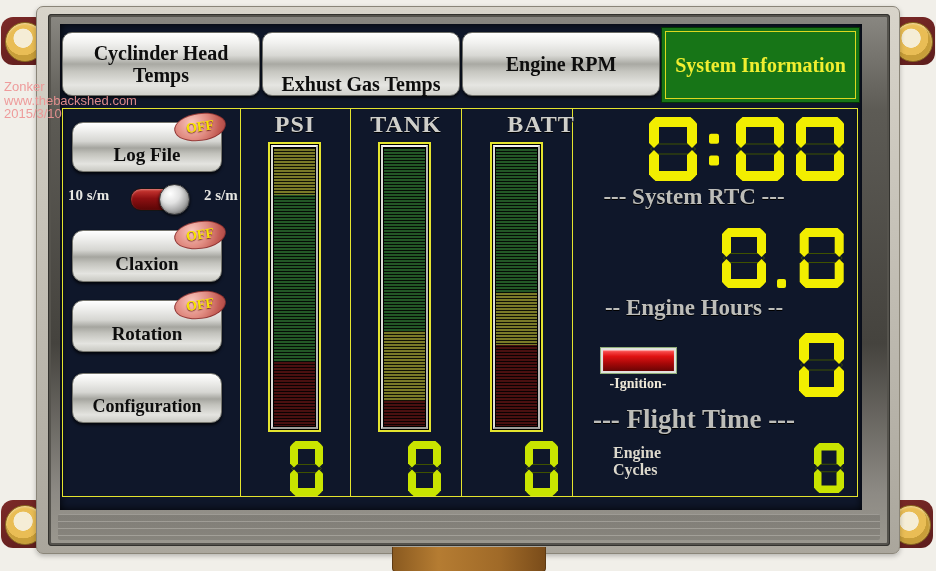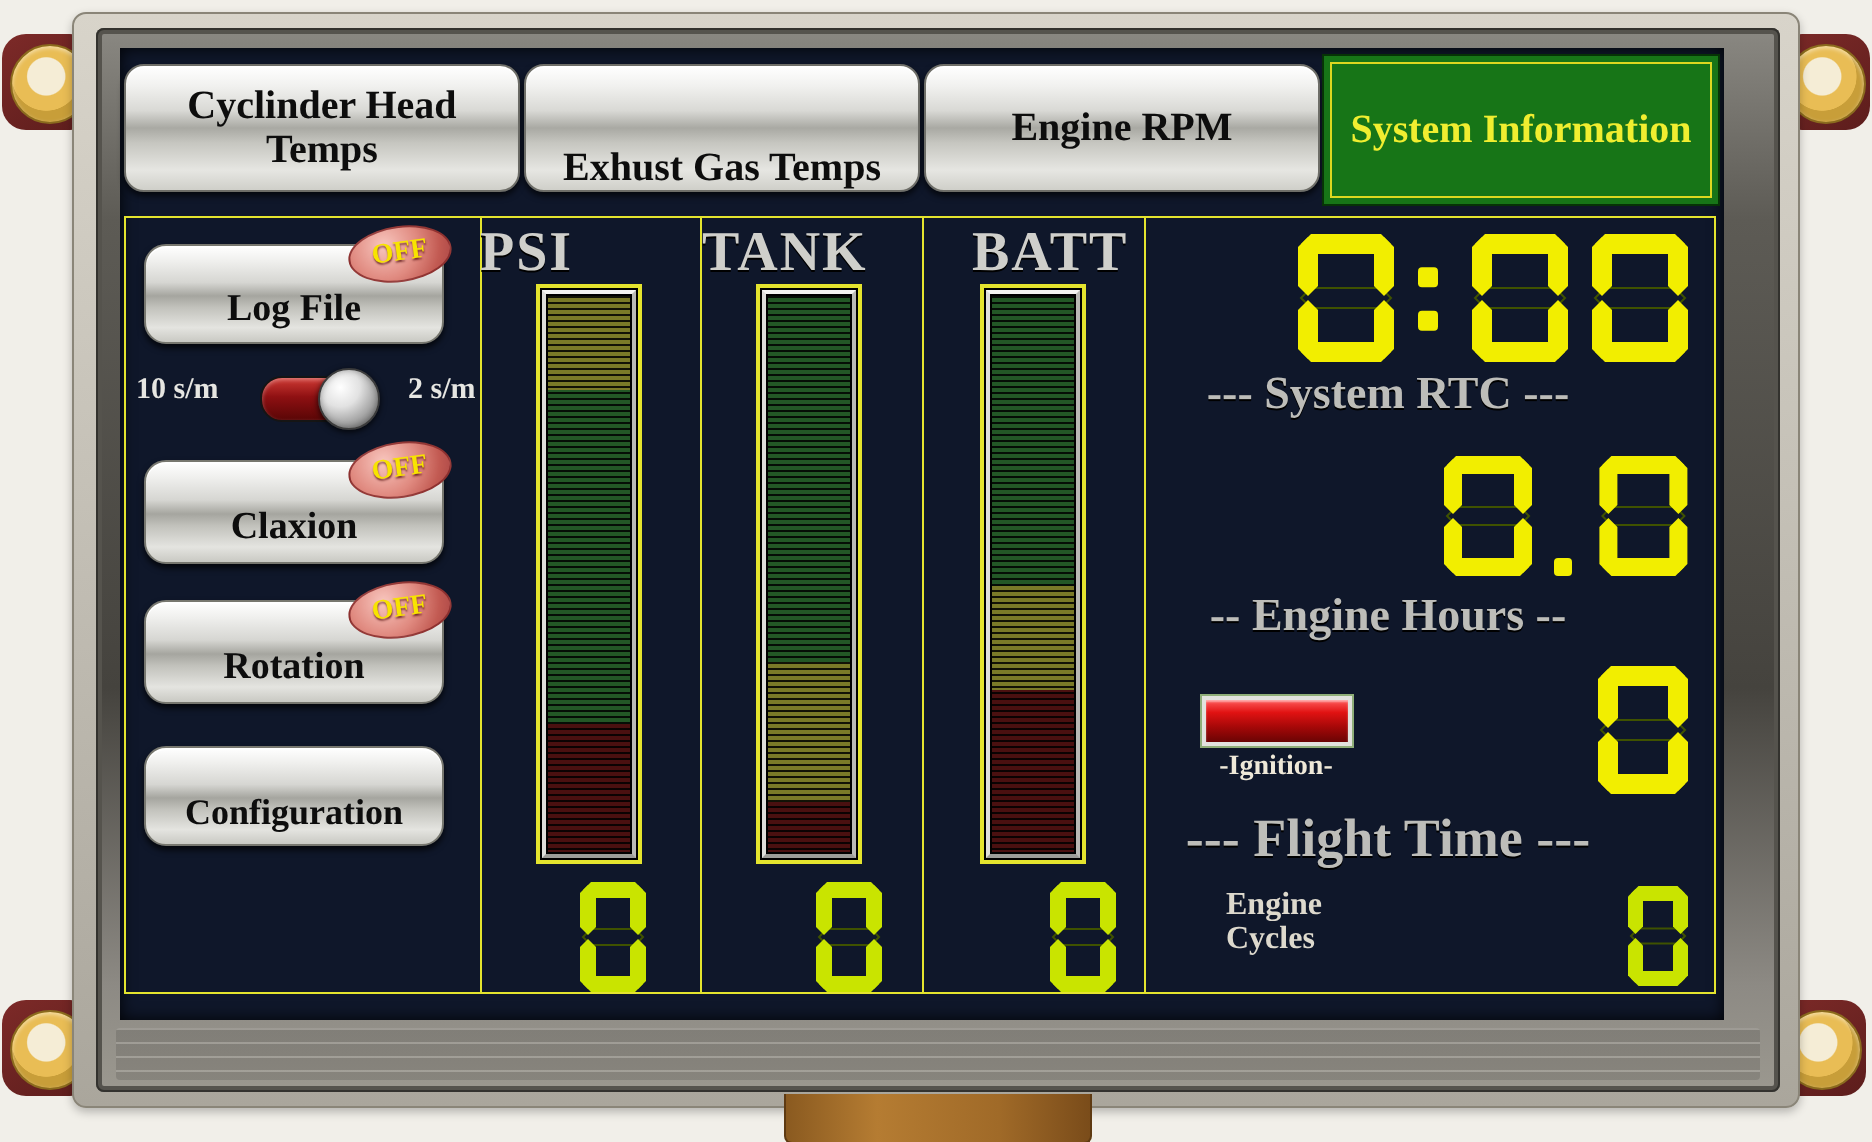--- a/index.html
+++ b/index.html
@@ -61,21 +61,21 @@
        text-shadow:0 1px 1px rgba(90,20,20,.8);}
   .tog-label{position:absolute;font-weight:bold;font-size:15px;color:#e6e6e2;}
   .tog-pill{position:absolute;left:70px;top:164px;width:54px;height:21px;border-radius:11px;
        background:linear-gradient(180deg,#cf3a34,#8e1012 45%,#5a0606);
        border:1px solid #151515;box-shadow:inset 0 1px 2px rgba(255,255,255,.35);cursor:pointer;}
   .tog-knob{position:absolute;left:99px;top:160px;width:29px;height:29px;border-radius:50%;
        background:radial-gradient(circle at 35% 30%, #ffffff, #e2e2e2 35%, #a5a5a5 65%, #6a6a6a 90%);
        border:1px solid #3c3c3c;box-shadow:0 1px 3px rgba(0,0,0,.8), inset 0 0 3px rgba(0,0,0,.3);cursor:pointer;}
 
   
-  .ghead{position:absolute;top:87px;width:110px;text-align:left;font-weight:bold;font-size:28px;
+  .ghead{position:absolute;top:87px;width:110px;text-align:center;font-weight:bold;font-size:24px;
        letter-spacing:1px;color:#cfcfcb;text-shadow:0 1px 0 #000;}
   .gauge{position:absolute;top:118px;width:49px;height:286px;background:#000;
        border:2px solid var(--screen-border-yellow,#e4e42e);}
   .g-sil{position:absolute;inset:1px;border:2px solid;border-color:#f4f4f2 #b9b9b5 #9c9c98 #dededa;background:#000;}
   .g-zones{position:absolute;inset:1px;display:flex;flex-direction:column;}
   .g-zones > div{width:100%;}
   .g-stripes{position:absolute;inset:1px;
        background:repeating-linear-gradient(180deg, rgba(0,0,0,.85) 0 1px, rgba(0,0,0,0) 1px 3px);}
 
   
@@ -110,20 +110,25 @@
       <div class="ring"></div>
     </div>
   <div class="lug" style="left:887px;top:500px;">
       <div class="ring"></div>
     </div>
 
   <div class="module"></div>
   <div class="frame"></div>
   <div class="connector"></div>
 
+  <div class="watermark">
+    <div>Zonker</div>
+    <div>www.thebackshed.com</div>
+    <div>2015/3/10</div>
+  </div>
 
   <div class="lcd">
 
     <div class="tab" style="left:2px;">
         <span class="tlabel">Cyclinder Head Temps</span>
       </div>
     <div class="tab" style="left:202px;align-items:flex-end;">
         <span class="tlabel">Exhust Gas Temps</span>
       </div>
     <div class="tab" style="left:402px;">

